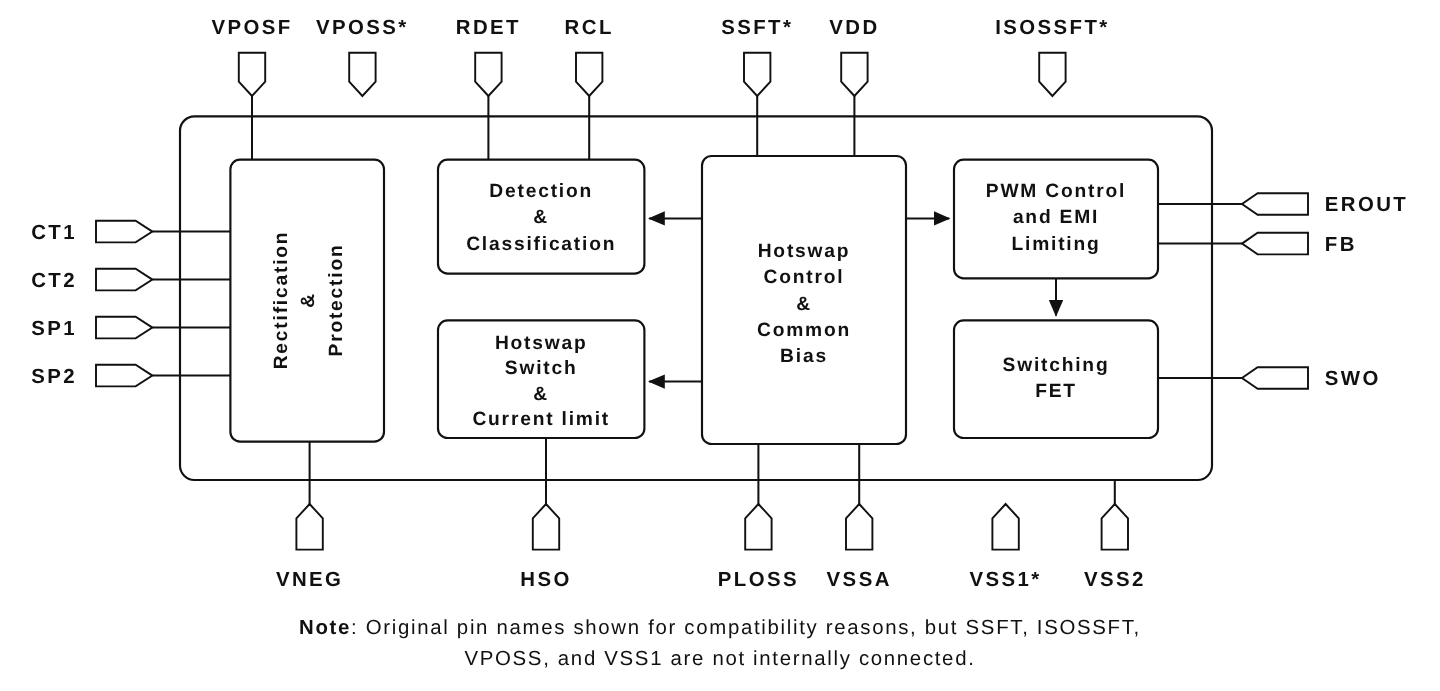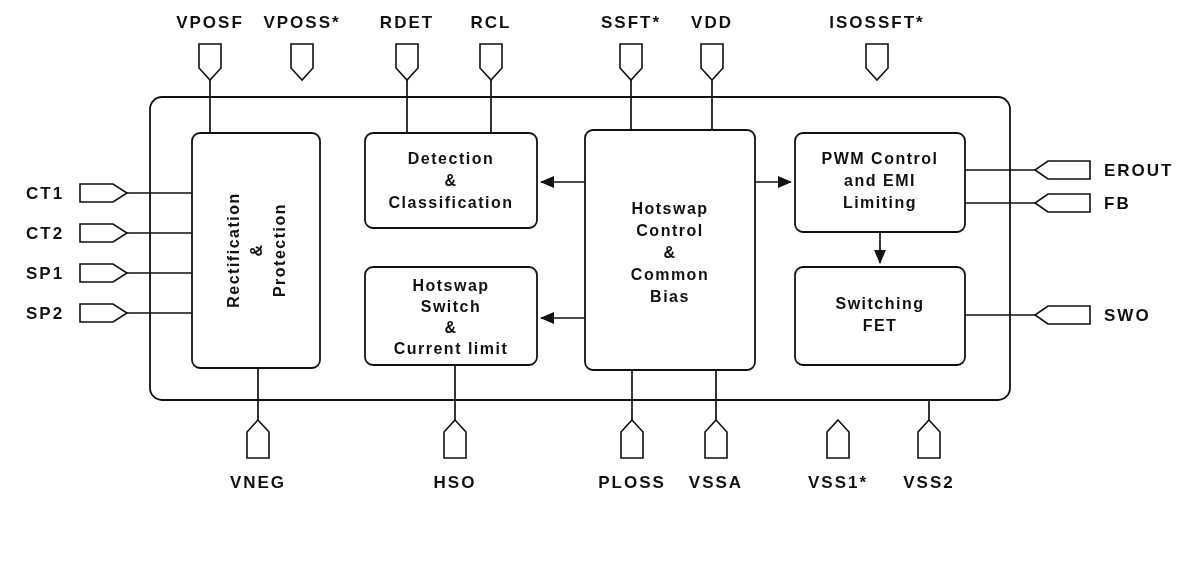--- a/index.html
+++ b/index.html
@@ -194,13 +194,17 @@
       <polygon class="pin-shape" points="929,420 940,432 940,458 918,458 918,432"></polygon>
       <text class="pin-text" text-anchor="middle" x="258" y="488">VNEG</text>
       <text class="pin-text" text-anchor="middle" x="455" y="488">HSO</text>
       <text class="pin-text" text-anchor="middle" x="632" y="488">PLOSS</text>
       <text class="pin-text" text-anchor="middle" x="716" y="488">VSSA</text>
       <text class="pin-text" text-anchor="middle" x="838" y="488">VSS1*</text>
       <text class="pin-text" text-anchor="middle" x="929" y="488">VSS2</text>
     </g>
   </svg>
 
+  <div class="note">
+    <span class="note-bold">Note</span><span>: Original pin names shown for compatibility reasons, but SSFT, ISOSSFT,</span><br>
+    <span>VPOSS, and VSS1 are not internally connected.</span>
+  </div>
 </div>
 
 </body></html>

